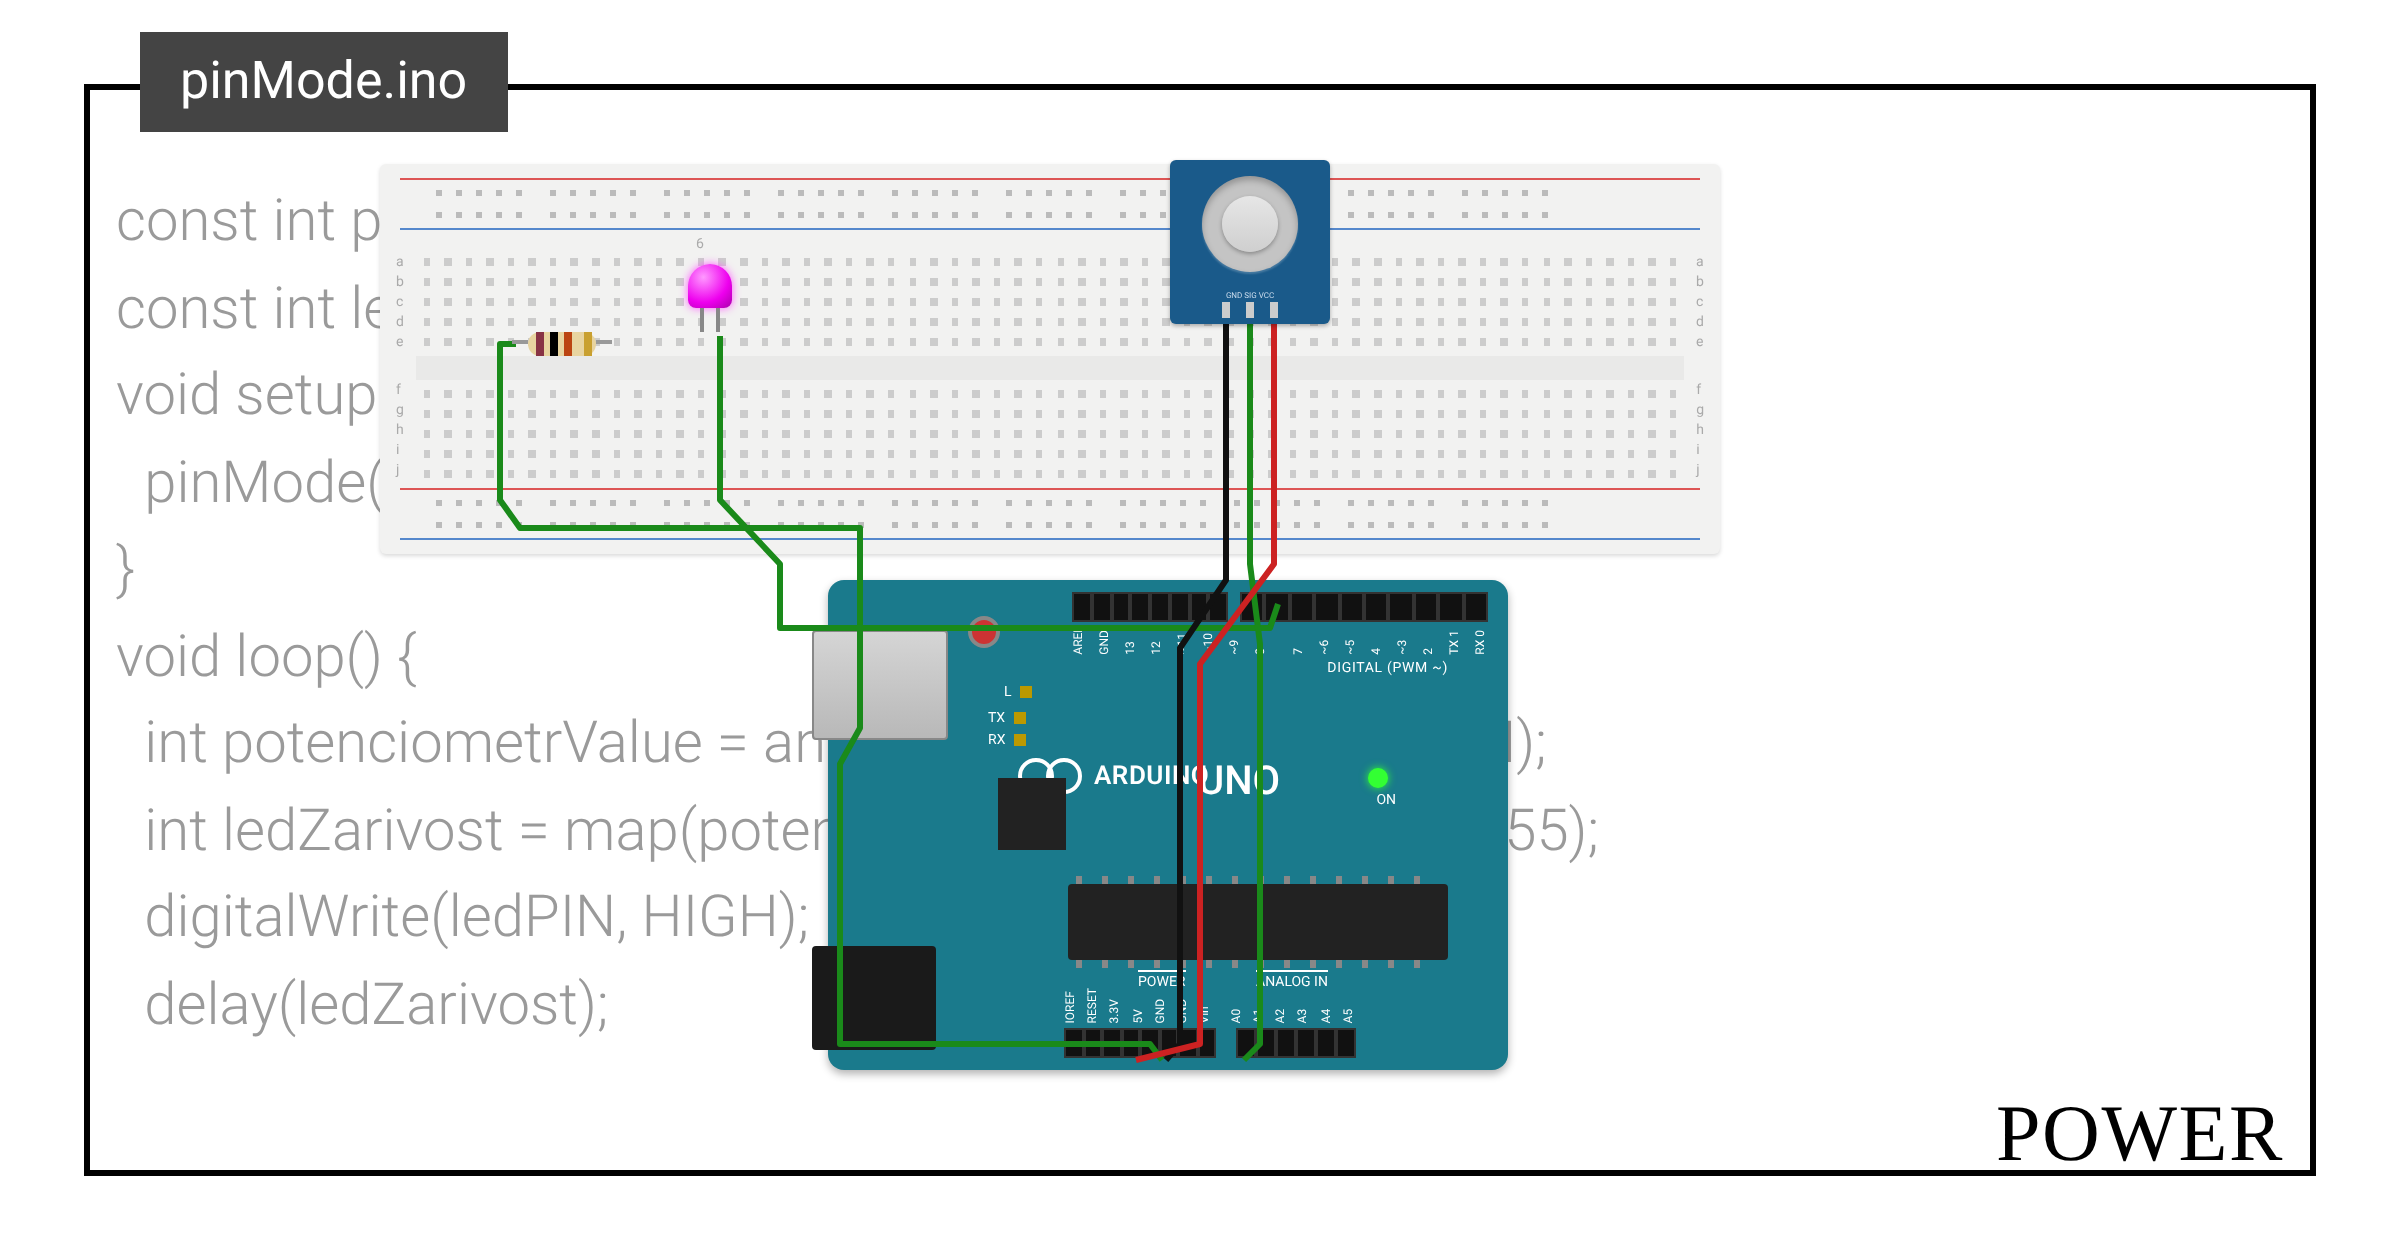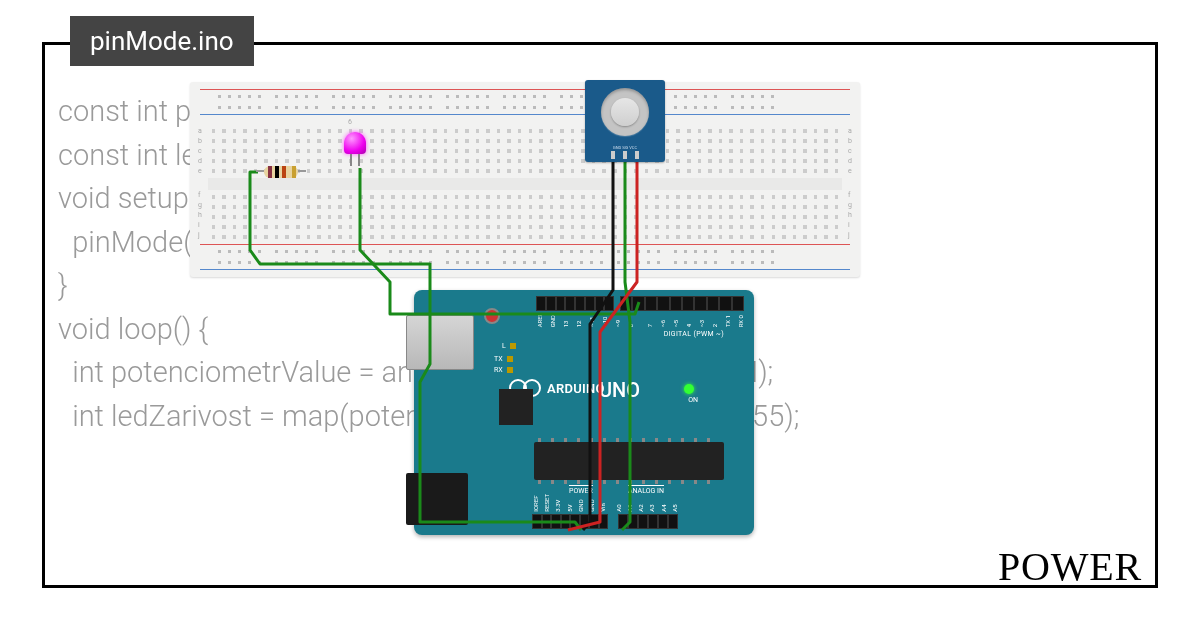--- a/index.html
+++ b/index.html
@@ -103,20 +103,22 @@
 
 <div class="code-bg">
   <div>const int potenciometrPIN = A0;</div>
   <div>const int ledPIN = 9;</div>
   <div>void setup() {</div>
   <div>  pinMode(ledPIN, OUTPUT);</div>
   <div>}</div>
   <div>void loop() {</div>
   <div>  int potenciometrValue = analogRead(potenciometrPIN);</div>
   <div>  int ledZarivost = map(potenciometrValue, 0, 1023, 0, 255);</div>
+  <div>  digitalWrite(ledPIN, HIGH);</div>
+  <div>  delay(ledZarivost);</div>
 </div>
 
 <div class="circuit-canvas">
 
   <svg class="wire" width="670" height="480" style="left:0;top:0;">
 
     <path d="M 68 90 L 60 90 L 60 168 L 70 182 L 240 182 L 240 282 L 230 300 L 230 440 L 385 440 L 391 448" stroke="#1a8a1a" stroke-width="3" fill="none" stroke-linejoin="round"></path>
 
     <path d="M 170 86 L 170 168 L 200 200 L 200 232 L 445 232 L 449 220" stroke="#1a8a1a" stroke-width="3" fill="none" stroke-linejoin="round"></path>
 

